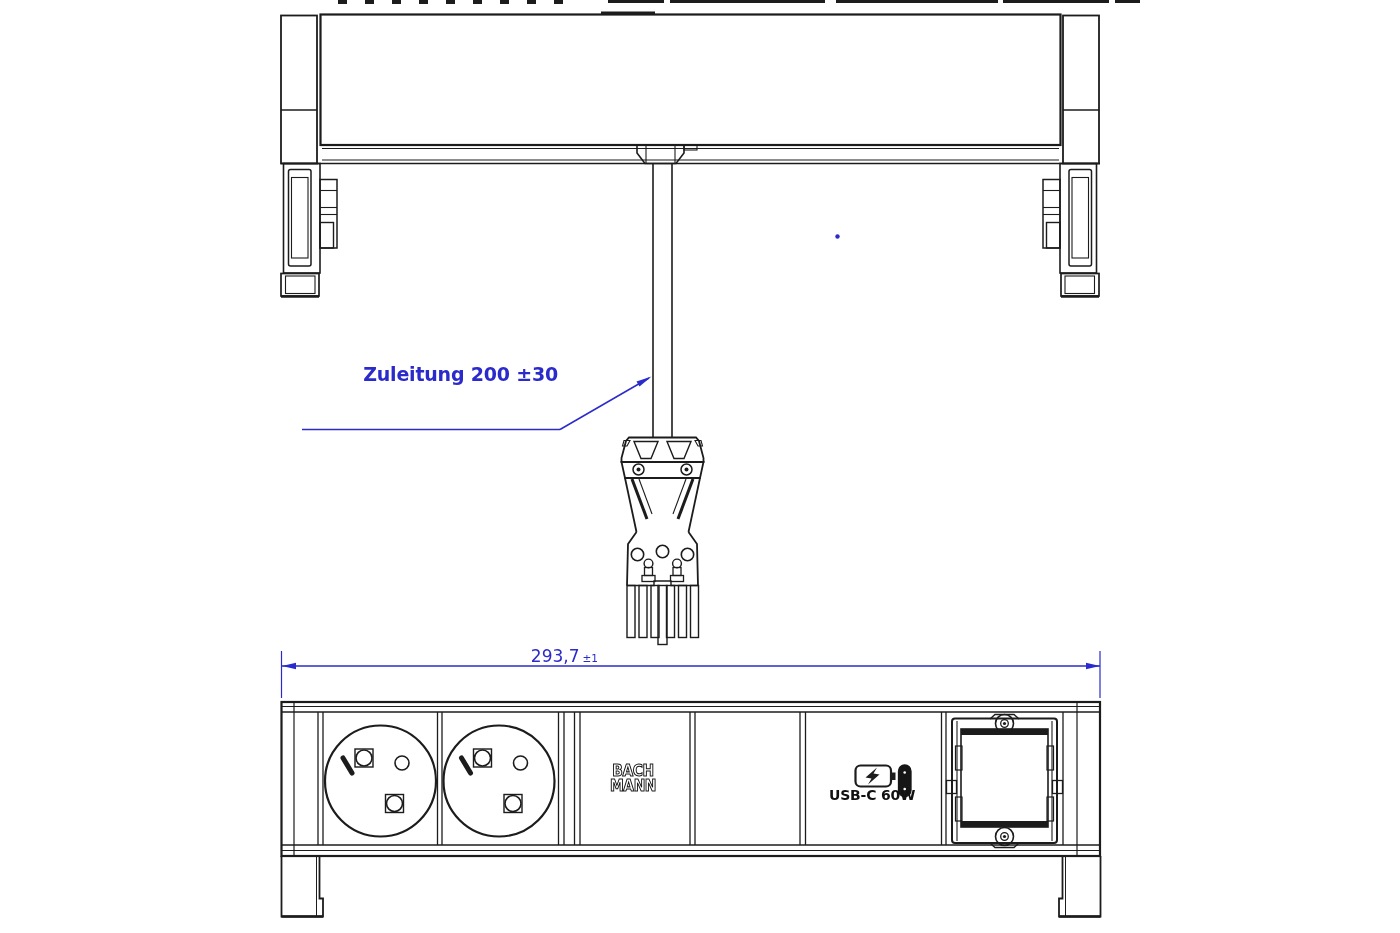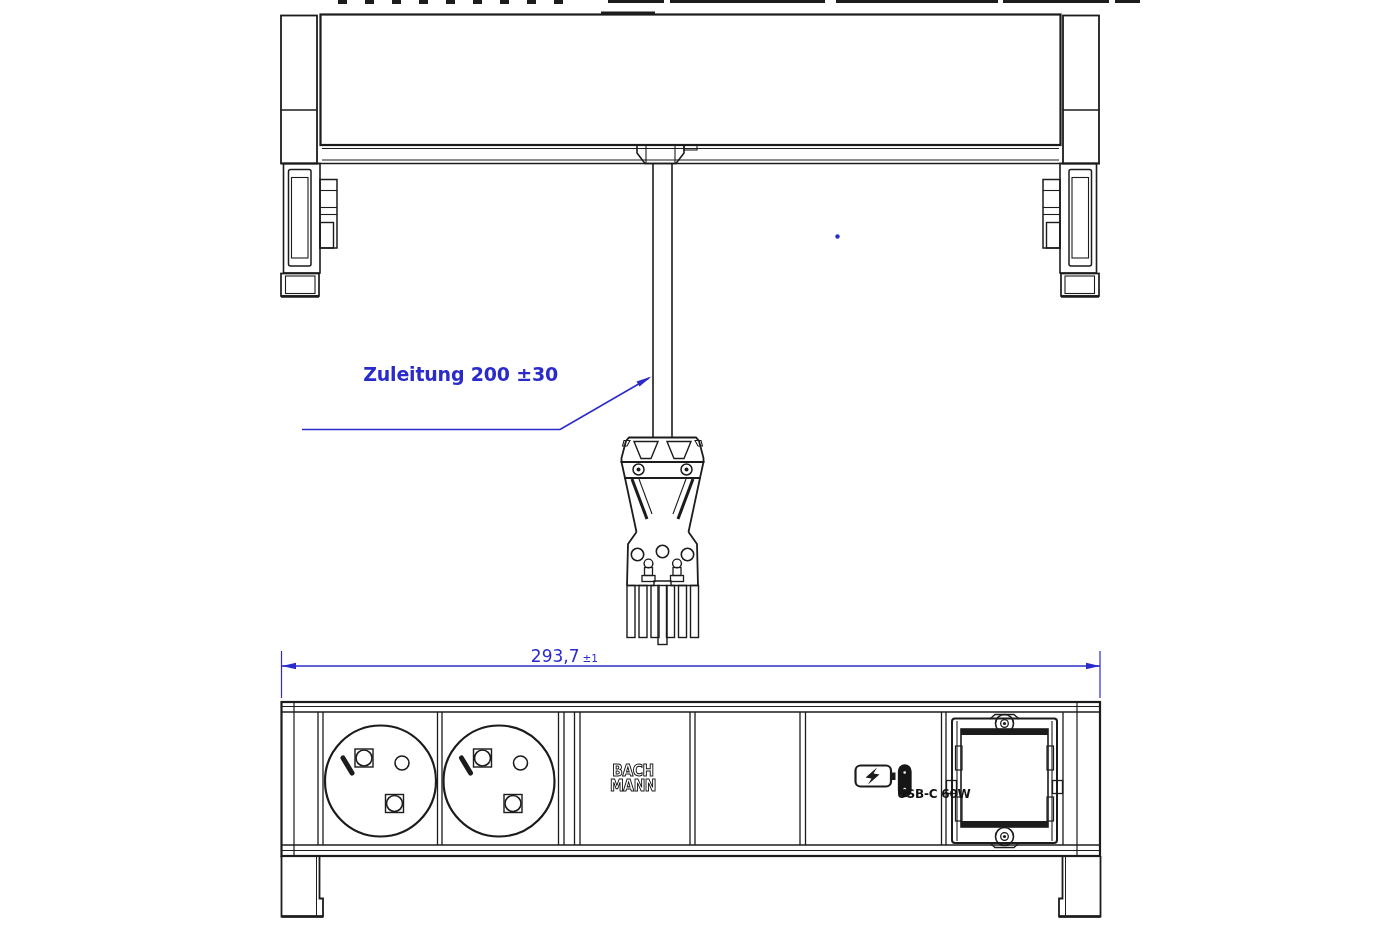--- a/index.html
+++ b/index.html
@@ -17,22 +17,22 @@
     color:#2B2BCB;font-size:17px;line-height:20px;white-space:nowrap;
   }
   .dim-text .tol{font-size:10.5px;margin-left:3px;}
   .brand-logo{
     position:absolute;left:601px;top:764px;width:64px;text-align:center;
     font-size:16.5px;line-height:14.5px;font-weight:700;letter-spacing:-0.5px;
     color:#ffffff;-webkit-text-stroke:1.1px #1a1a1a;
     text-shadow:0 0 0 #1a1a1a;transform:scaleX(.84);transform-origin:center;
   }
   .usb-label{
-    position:absolute;left:897px;top:787px;width:46px;text-align:center;
-    font-size:12px;font-weight:700;color:#111;letter-spacing:-0.2px;white-space:nowrap;
+    position:absolute;left:829px;top:787px;width:46px;text-align:center;
+    font-size:14px;font-weight:700;color:#111;letter-spacing:-0.2px;white-space:nowrap;
   }
 </style>
 </head>
 <body>
 
 <div class="canvas">
 
   <svg class="drawing-svg" width="1400" height="933" viewBox="0 0 1400 933" stroke="#1C1C1C" fill="none" stroke-width="1.3">
 
     <g>

